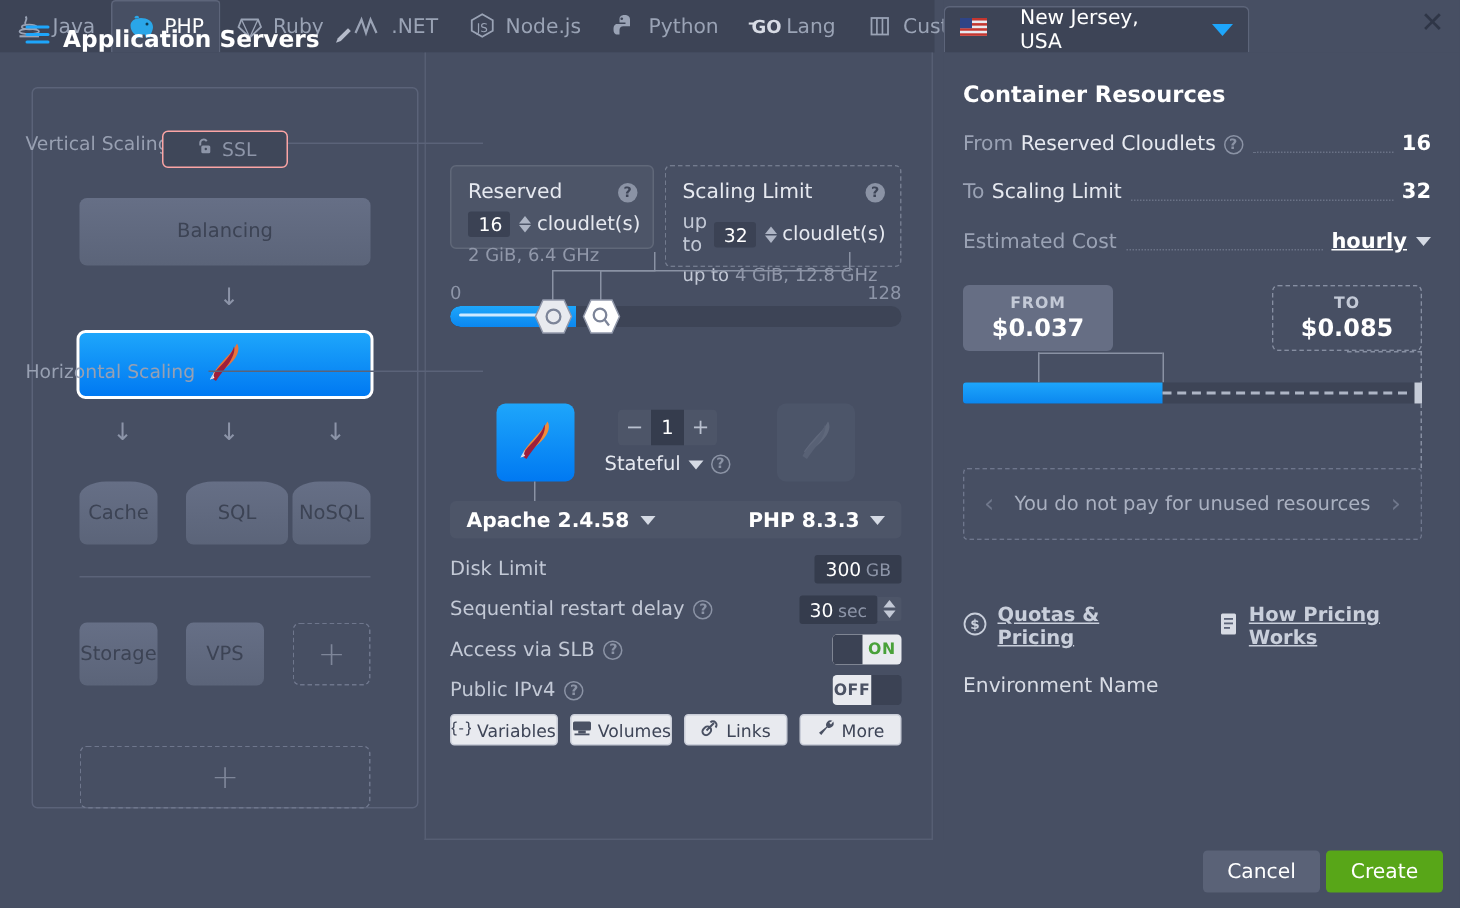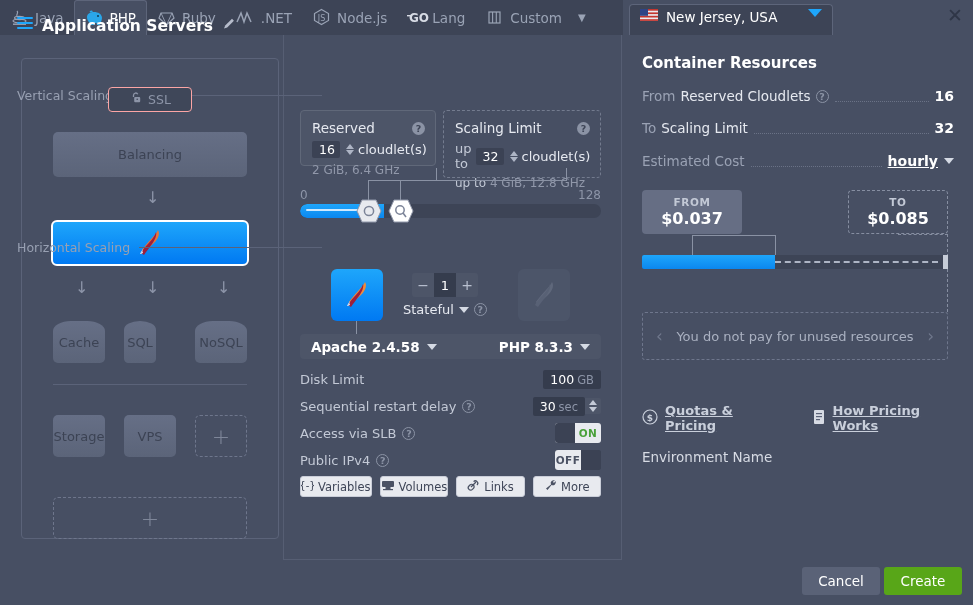--- a/index.html
+++ b/index.html
@@ -60,21 +60,21 @@
   }
   .node-box.cyl { border-radius: 18px 18px 5px 5px / 10px 10px 5px 5px; }
   #balancing { left: 53px; top: 97px; width: 194px; height: 45px; }
   #app-node {
     position:absolute; left: 51px; top: 185px; width: 198px; height: 46px;
     background: linear-gradient(#1ea6fb,#0079f2);
     border: 2px solid #ffffff; border-radius: 6px;
     display:flex; align-items:center; justify-content:center; cursor:pointer;
   }
   #cache { left: 53px; top: 286px; width: 52px; height: 42px; }
-  #sqlb  { left: 124px; top: 286px; width: 32px; height: 42px; }
+  #sqlb  { left: 124px; top: 286px; width: 68px; height: 42px; }
   #nosql { left: 195px; top: 286px; width: 52px; height: 42px; }
   #storage { left: 53px; top: 380px; width: 52px; height: 42px; border-radius:5px; }
   #vps     { left: 124px; top: 380px; width: 52px; height: 42px; border-radius:5px; }
   .dash-box {
     position:absolute; border: 1px dashed #6e768c; border-radius: 5px;
     display:flex; align-items:center; justify-content:center;
     color:#7e8699; font-size: 22px; font-weight: 300; cursor:pointer;
   }
   #add-small { left: 195px; top: 380px; width: 52px; height: 42px; }
   #add-wide  { left: 53px; top: 462px; width: 194px; height: 42px; }
@@ -212,21 +212,21 @@
 
   
   #right-panel {
     position:absolute; left: 629px; top: 0; width: 344px; height: 560px;
     background:#474f63;
   }
   #region-tab {
     position:absolute; left:0; top:4px; width:204px; height:31px;
     background:#3d4456; border-radius:4px 4px 0 0;
     border-top:1px solid #5d657a; border-left:1px solid #5d657a; border-right:1px solid #5d657a;
-    display:flex; gap:8px; padding: 4px 10px; cursor:pointer;
+    display:flex; align-items:center; gap:22px; padding: 4px 10px; cursor:pointer;
   }
   #region-name { color:#ffffff; font-size:13.5px; }
   #region-caret { margin-left:auto; width:0;height:0;border-left:7px solid transparent;
     border-right:7px solid transparent;border-top:8px solid #1ea6fb; }
   #close-x { position:absolute; right:10px; top:6px; font-size:19px; color:#2f3647;
     cursor:pointer; font-weight:bold; line-height:1; }
   #rp-body { position:absolute; left:0; top:35px; width:344px; height:525px;
     background:#474f63; }
   #cr-title { position:absolute; left:13px; top:19px; color:#ffffff;
     font-size:15px; font-weight:bold; }
@@ -341,20 +341,29 @@
       <span class="lang-ico">
           <svg width="19" height="19" viewBox="0 0 19 19">
             <path d="M9.5 1.5l7 4v7l-7 4-7-4v-7z" fill="none" stroke="#9aa3b5" stroke-width="1.2"></path>
             <text x="9.5" y="13" font-size="8" fill="#9aa3b5" text-anchor="middle" font-family="DejaVu Sans">JS</text>
           </svg>
         </span>
       <span>Node.js</span>
     </div>
     <div class="lang-tab">
       <span class="lang-ico">
+          <svg width="19" height="19" viewBox="0 0 19 19">
+            <path d="M9.5 2C6.5 2 6 3.5 6 5v2h4v1H4.5C3 8 2 9 2 11.5S3 15 4.5 15H6v-3c0-1.5 1-2.5 2.5-2.5H13V5c0-1.5-1-3-3.5-3z" fill="#9aa3b5"></path>
+            <circle cx="7.5" cy="4.5" r=".9" fill="#3d4456"></circle>
+          </svg>
+        </span>
+      <span>Python</span>
+    </div>
+    <div class="lang-tab">
+      <span class="lang-ico">
           <svg width="23" height="19" viewBox="0 0 23 19">
             <text x="2" y="14" font-size="12" font-weight="bold" fill="#d7dbe4" font-family="DejaVu Sans">GO</text>
             <rect x="0" y="7" width="4" height="1.4" fill="#d7dbe4"></rect>
           </svg>
         </span>
       <span>Lang</span>
     </div>
     <div class="lang-tab">
       <span class="lang-ico">
           <svg width="19" height="19" viewBox="0 0 19 19">
@@ -559,21 +568,21 @@
     </span>
     <span class="stack-lbl">
       <span>PHP 8.3.3</span>
       <span class="caret-dn"></span>
     </span>
   </div>
 
   <div class="prop-row" style="top:368px;">
     <span class="prop-lbl">Disk Limit</span>
     <span class="val-chip">
-      <span>100</span><span class="unit">GB</span>
+      <span>300</span><span class="unit">GB</span>
     </span>
   </div>
 
   <div class="prop-row" style="top:395px;">
     <span class="prop-lbl">
       <span>Sequential restart delay</span>
       <span class="qmark outline">?</span>
     </span>
     <span style="display:flex;align-items:center;gap:0;">
       <span class="val-chip">

